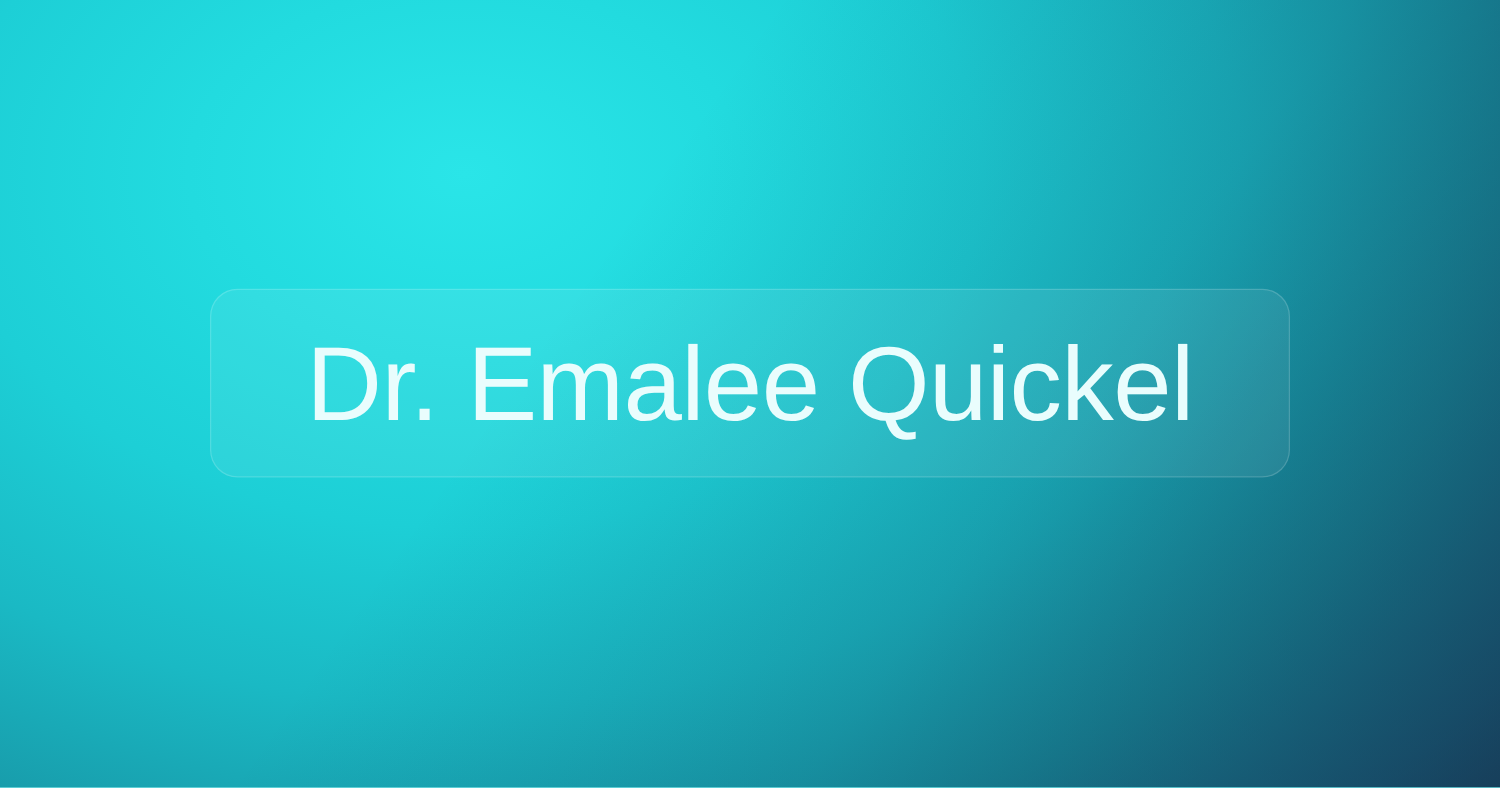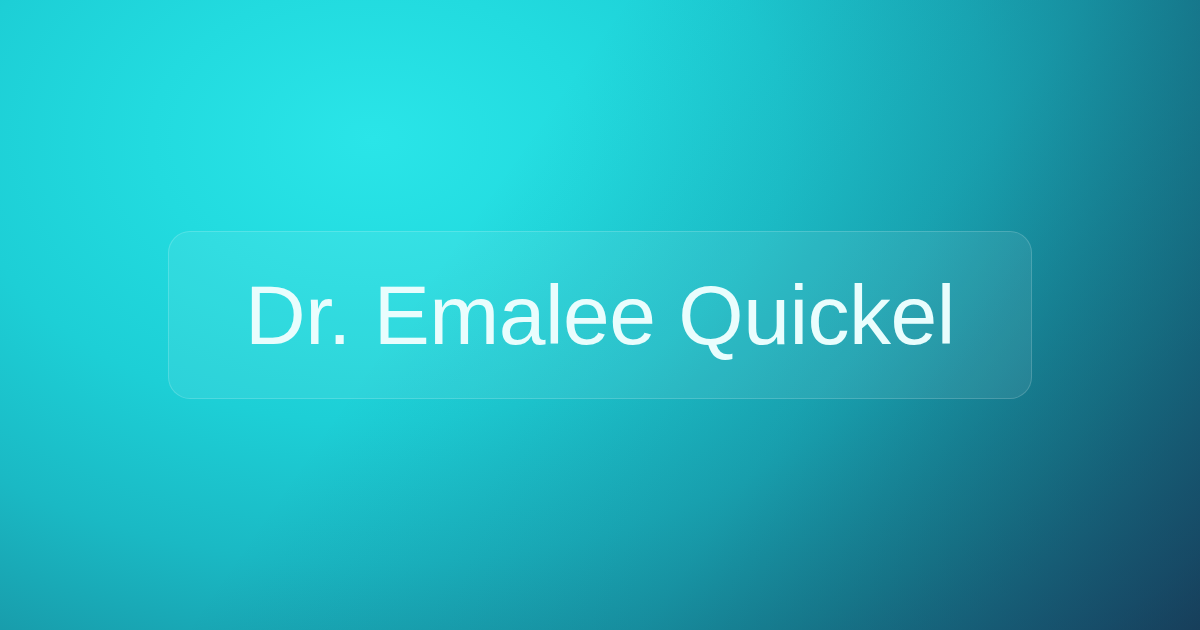--- a/index.html
+++ b/index.html
@@ -47,21 +47,21 @@
           rgba(14, 34, 66, 0.18) 66%,
           rgba(18, 32, 62, 0.42) 88%,
           rgba(20, 32, 60, 0.55) 100%);
   }
 
   .name-plate {
     position: absolute;
     left: 168px;
     top: 231px;
     width: 864px;
-    height: 168px;
+    height: 151px;
     box-sizing: border-box;
     display: flex;
     align-items: center;
     justify-content: center;
     border-radius: 22px;
     background: rgba(255, 255, 255, 0.075);
     border: 1px solid rgba(255, 255, 255, 0.165);
     z-index: 2;
   }
 

